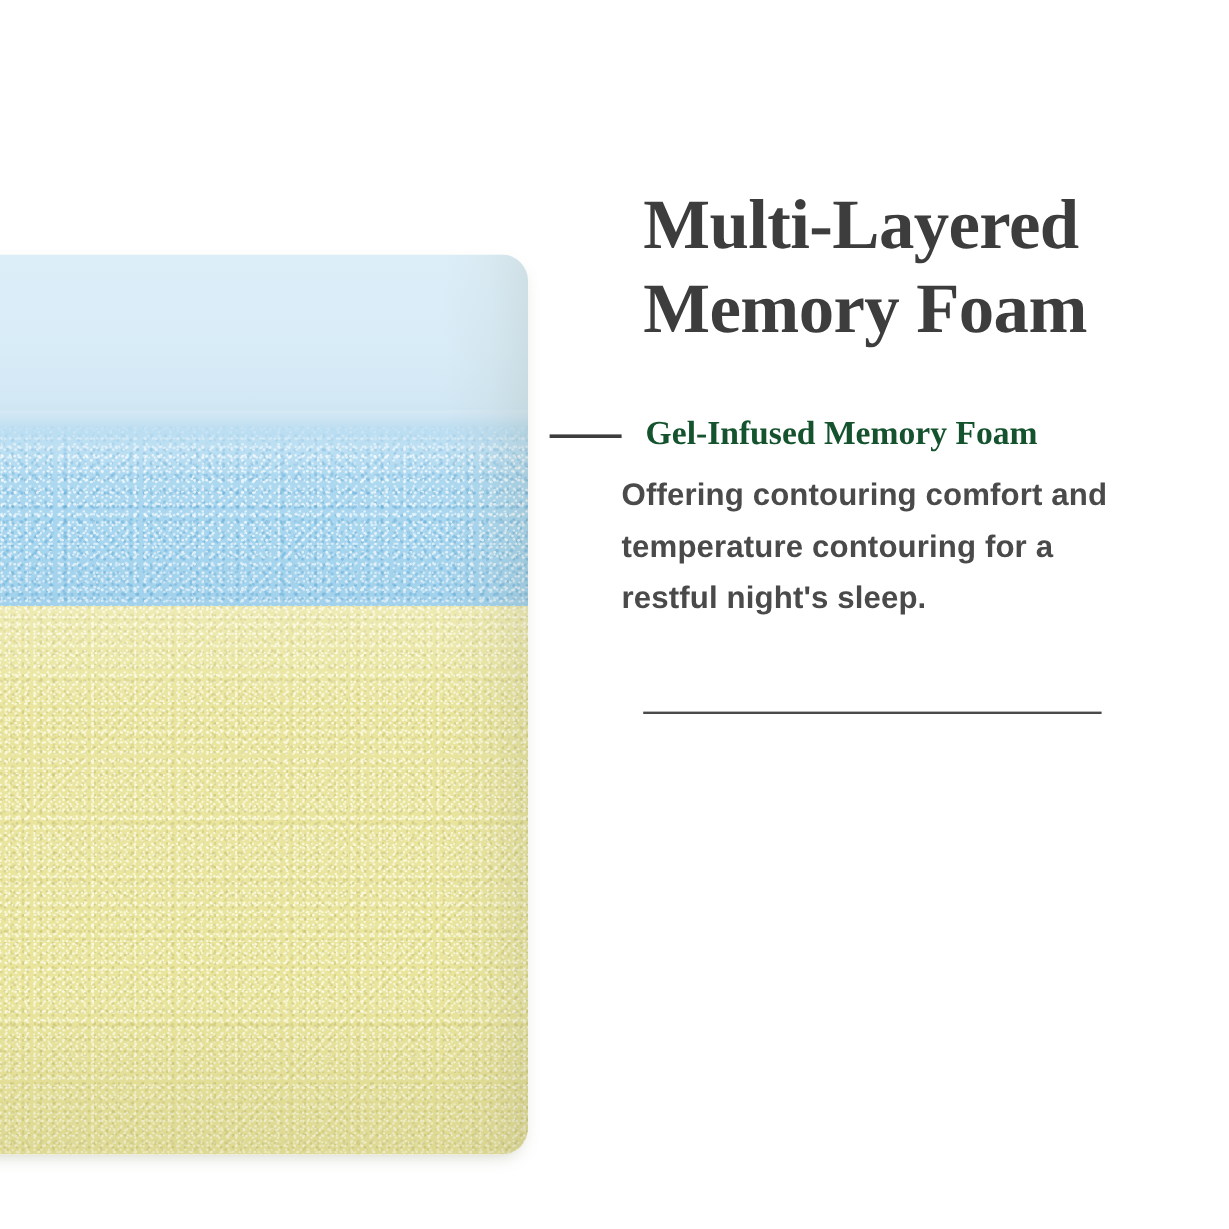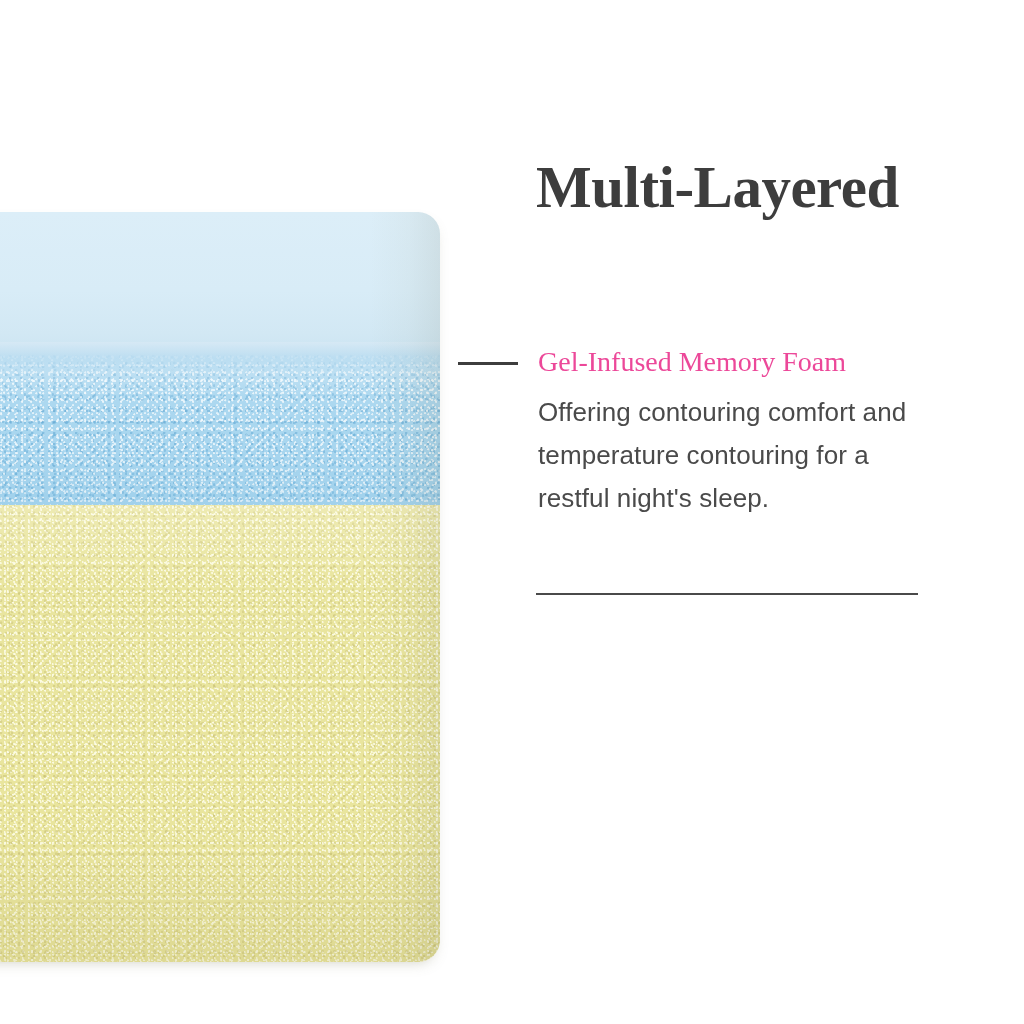--- a/index.html
+++ b/index.html
@@ -172,31 +172,31 @@
     top: 17px;
     width: 60px;
     height: 3px;
     background: #3d3d3d;
   }
   .feature-title {
     position: absolute;
     left: 80px;
     top: 0;
     font-family: "Liberation Serif", "DejaVu Serif", serif;
-    font-weight: normal;
+    font-weight: bold;
     font-size: 28px;
     line-height: 34px;
-    color: #ec4899;
+    color: #14532d;
     white-space: nowrap;
   }
   .feature-body {
-    margin-left: 80px;
+    margin-left: 60px;
     margin-top: 8px;
     font-family: "Liberation Sans", sans-serif;
-    font-weight: 400;
+    font-weight: 700;
     font-size: 26px;
     line-height: 43px;
     color: #4a4a4a;
     letter-spacing: 0.1px;
   }
   .feature-body span { display: block; white-space: nowrap; }
 
   #section-divider {
     position: absolute;
     left: 536px;
@@ -220,20 +220,21 @@
     <div class="foam-layer" id="layer-blend"></div>
     <div class="foam-layer" id="layer-base">
       <div class="grain"></div>
       <div class="sheen"></div>
     </div>
     <div id="edge-shade"></div>
   </div>
 
   <h1 id="title">
     <span class="title-line">Multi-Layered</span>
+    <span class="title-line">Memory Foam</span>
   </h1>
 
   <div class="feature" id="feature-1">
     <div class="feature-head">
       <span class="dash"></span>
       <span class="feature-title">Gel-Infused Memory Foam</span>
     </div>
     <p class="feature-body">
       <span>Offering contouring comfort and</span>
       <span>temperature contouring for a</span>

